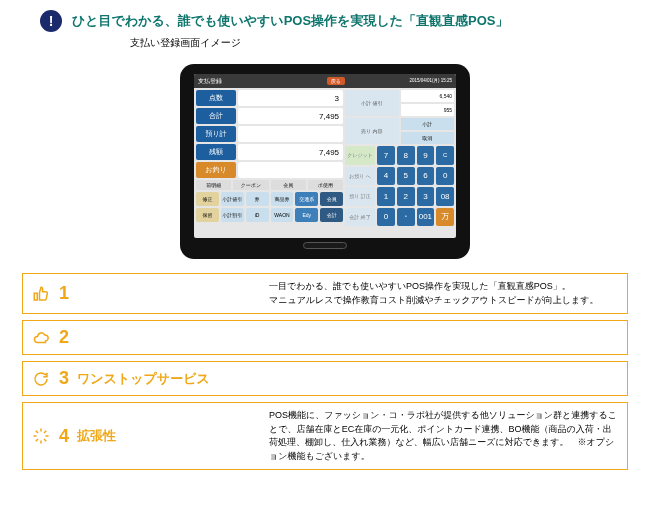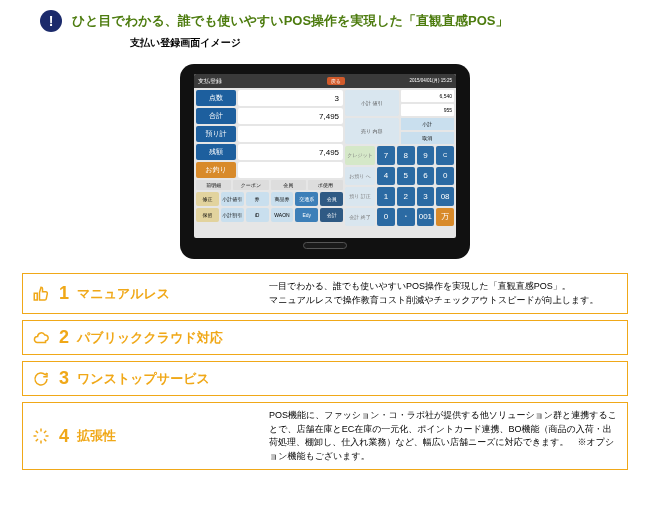--- a/index.html
+++ b/index.html
@@ -1,22 +1,22 @@
 <!DOCTYPE html>
 <html><head>
 <meta charset="utf-8">
 <style>
   * { box-sizing: border-box; margin: 0; padding: 0; }
   body { font-family: "Hiragino Sans", "Meiryo", sans-serif; background: #fff; width: 650px; }
 
   .hero { padding: 10px 40px 6px; }
   .hero-head { display: flex; align-items: center; gap: 10px; }
   .bang { width: 22px; height: 22px; border-radius: 50%; background: #1b2a6b; color: #fff; display: flex; align-items: center; justify-content: center; font-weight: bold; font-size: 14px; }
-  .hero-title { color: #4d7c0f; font-weight: bold; font-size: 13px; }
-  .hero-sub { margin-left: 90px; font-size: 10px; font-weight: bold; margin-top: 4px; }
+  .hero-title { color: #0f766e; font-weight: bold; font-size: 13px; }
+  .hero-sub { margin-left: 90px; font-size: 10px; font-weight: normal; margin-top: 4px; }
 
   .tablet { width: 290px; height: 195px; background: #111; border-radius: 14px; margin: 8px auto 14px; padding: 10px 14px; display: flex; flex-direction: column; }
   .screen { flex: 1; background: #e6e6e6; display: flex; flex-direction: column; border-radius: 2px; overflow: hidden; }
   .topbar { height: 14px; background: #3a3a3a; display: flex; align-items: center; justify-content: space-between; padding: 0 4px; color: #fff; font-size: 6px; }
   .topbar .modoru { background: #d25a2a; color: #fff; font-size: 5px; padding: 1px 4px; border-radius: 2px; margin-left: 40px; }
   .topbar .right-mini { display: flex; flex-direction: column; align-items: flex-end; font-size: 4.5px; line-height: 1.1; }
 
   .mainarea { flex: 1; display: flex; gap: 2px; padding: 2px; }
   .leftcol { flex: 1.35; display: flex; flex-direction: column; gap: 2px; }
   .row { display: flex; gap: 2px; height: 16px; }
@@ -175,33 +175,31 @@
 
 <div class="feature-list" id="features">
     <div class="feature">
       <div class="feature-left">
         <span class="feature-icon">
           <svg viewBox="0 0 24 24" width="18" height="18" fill="none" stroke="#f0a818" stroke-width="2">
             <path d="M7 11v9H3v-9h4zm3 9h7a2 2 0 0 0 2-1.6l1.4-7a2 2 0 0 0-2-2.4H14V5a2 2 0 0 0-2-2l-2 7v10z"></path>
           </svg>
         </span>
         <span class="feature-num">1</span>
-        <span class="feature-title">マニュアルレス</span>
       </div>
       <div class="feature-desc">一目でわかる、誰でも使いやすいPOS操作を実現した「直観直感POS」。<br>マニュアルレスで操作教育コスト削減やチェックアウトスピードが向上します。</div>
     </div>
     <div class="feature">
       <div class="feature-left">
         <span class="feature-icon">
           <svg viewBox="0 0 24 24" width="18" height="18" fill="none" stroke="#f0a818" stroke-width="2">
             <path d="M18 18H7a4 4 0 1 1 .5-8A5 5 0 0 1 17 8a4 4 0 0 1 1 8z"></path>
           </svg>
         </span>
         <span class="feature-num">2</span>
-        <span class="feature-title">パブリッククラウド対応</span>
       </div>
     </div>
     <div class="feature">
       <div class="feature-left">
         <span class="feature-icon">
           <svg viewBox="0 0 24 24" width="18" height="18" fill="none" stroke="#f0a818" stroke-width="2">
             <path d="M20 12a8 8 0 1 1-2.3-5.7L20 4"></path>
             <path d="M20 4v5h-5"></path>
           </svg>
         </span>

